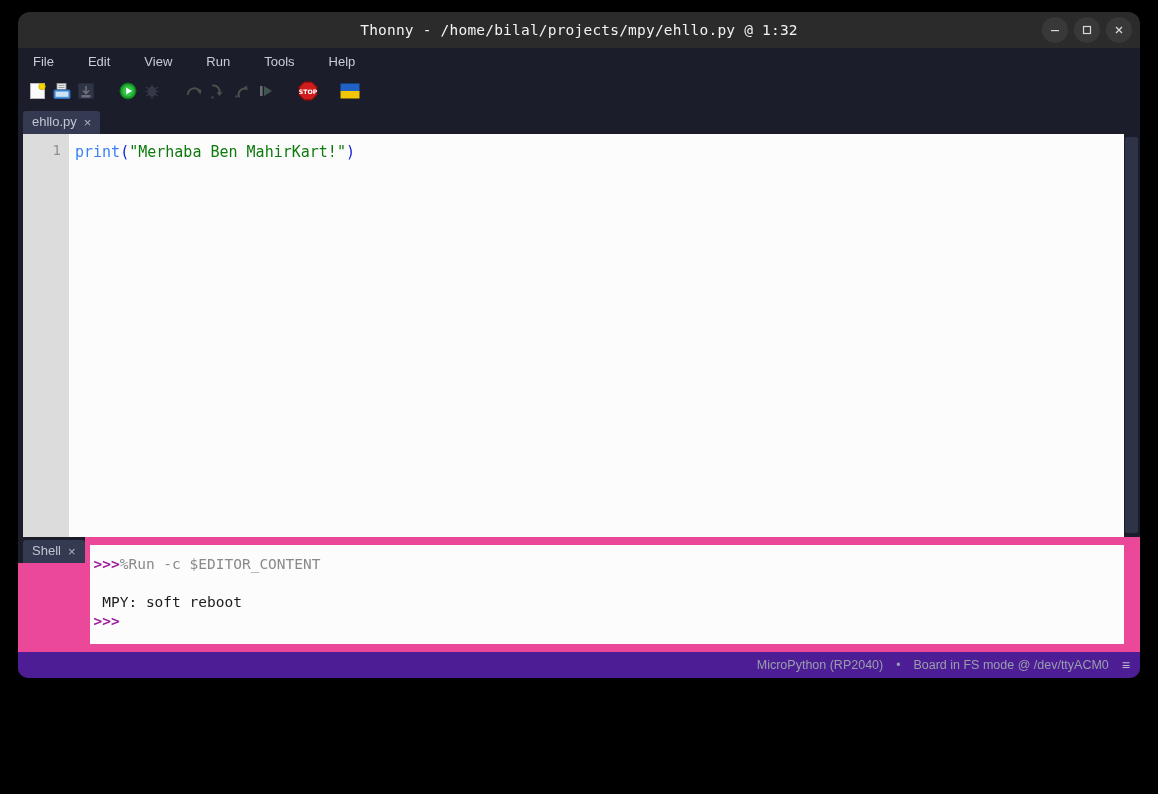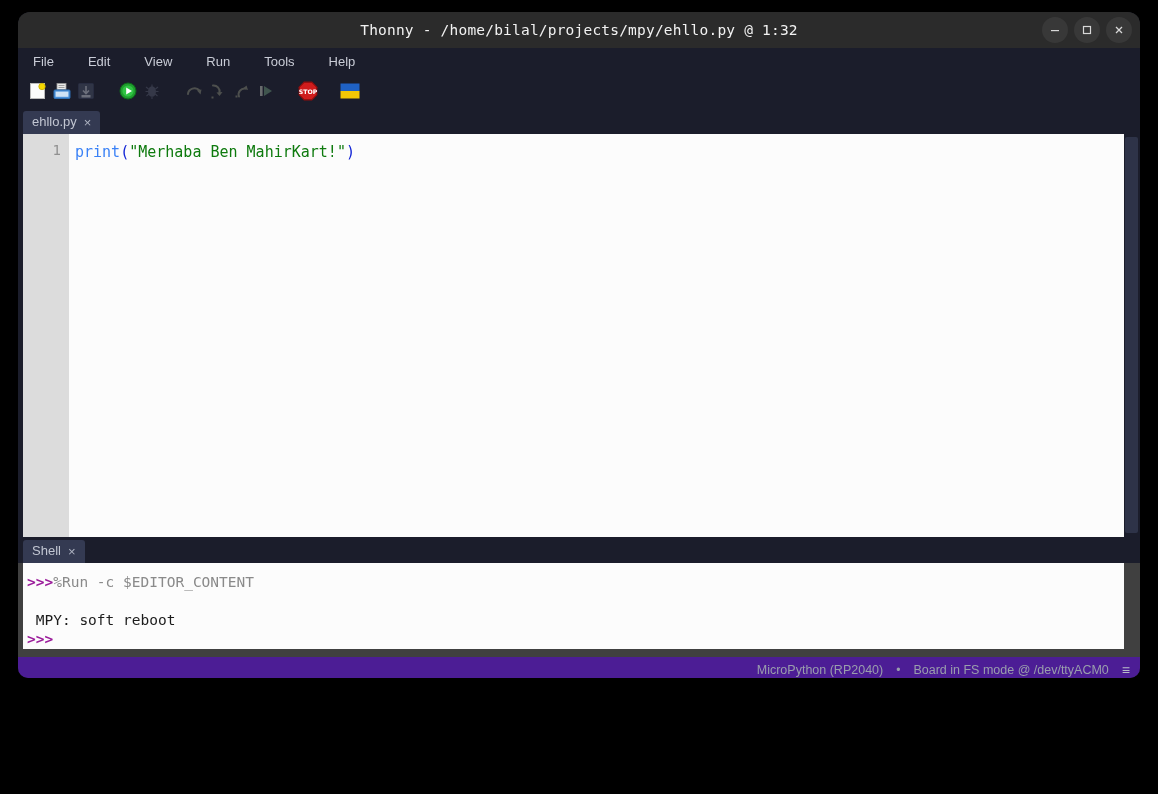--- a/index.html
+++ b/index.html
@@ -173,26 +173,26 @@
     top: 3px;
     width: 13px;
     height: 396px;
     background: #2e3348;
     border-radius: 2px;
   }
 
   
   #shell-pane {
     flex: 1 1 auto;
-    background: #404040;
-    display: flex;
-    flex-direction: column;
+    background: #ec4899;
+    display: flex;
+    flex-direction: row;
   }
   #shell-body {
-    margin: 0 16px 8px 5px;
+    margin: 8px 16px 8px 5px;
     background: #fcfcfc;
     flex: 1 1 auto;
     position: relative;
     padding: 10px 0 0 4px;
     font-family: "DejaVu Sans Mono", monospace;
     font-size: 14.5px;
     line-height: 19px;
     overflow: hidden;
   }
   .sh-line { white-space: pre; }

